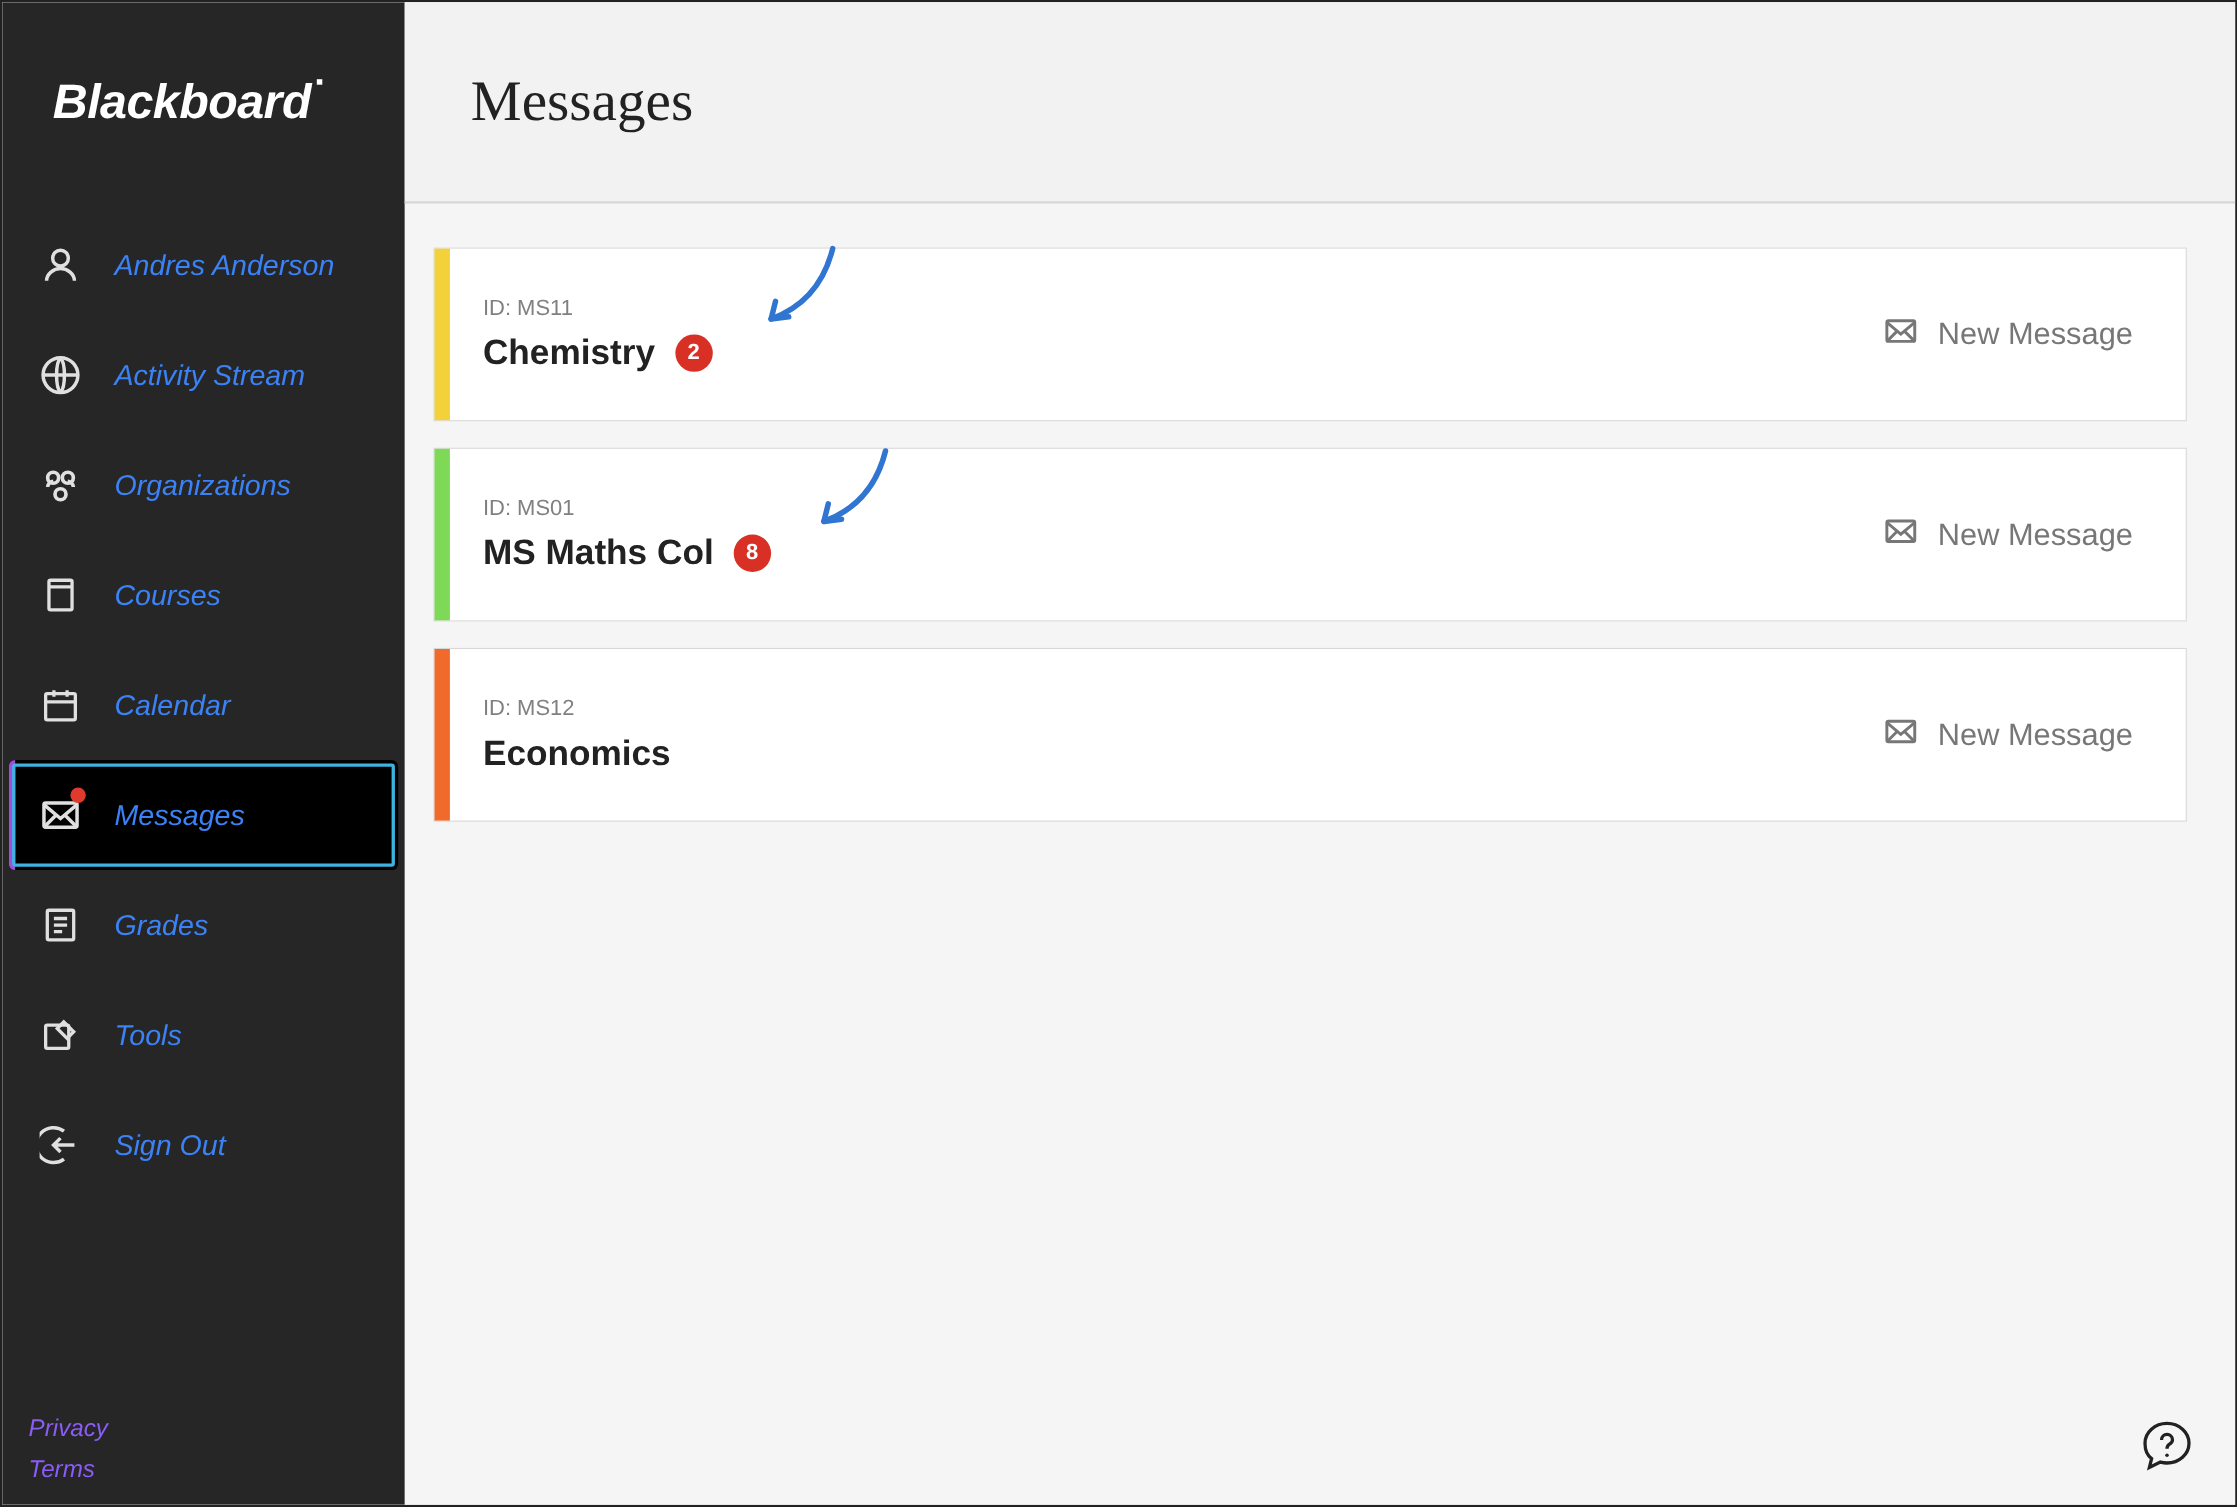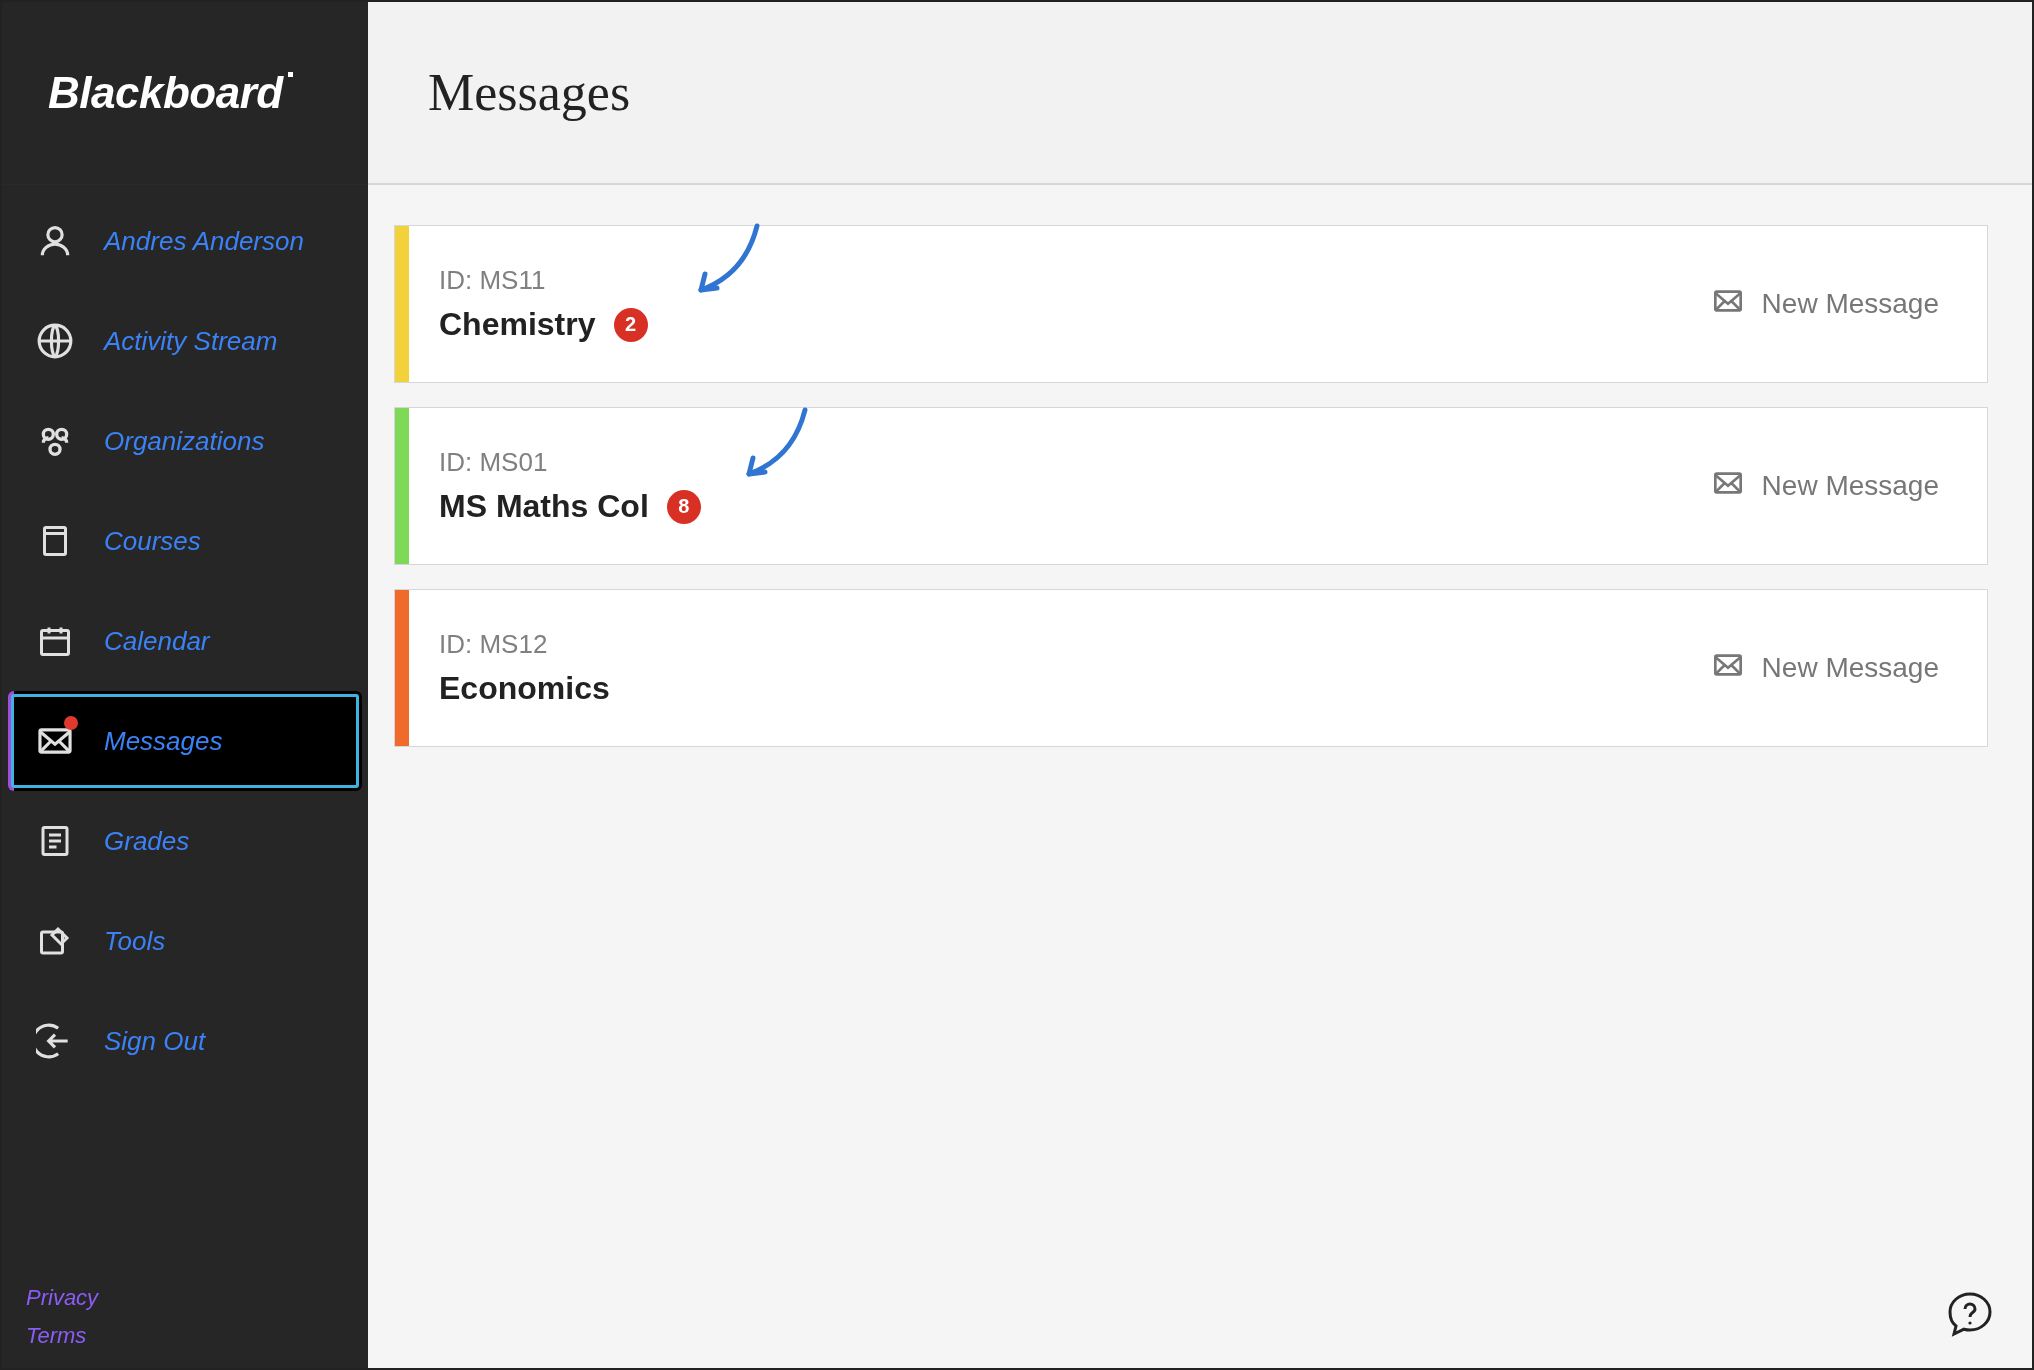--- a/index.html
+++ b/index.html
@@ -154,21 +154,21 @@
     justify-content: space-between;
     padding: 0 48px 0 30px;
   }
   .card-left {
     display: flex;
     flex-direction: column;
     gap: 10px;
   }
   .card-id {
     color: #808080;
-    font-size: 26px;
+    font-size: 20px;
   }
   .card-title-row {
     display: flex;
     align-items: center;
     gap: 18px;
   }
   .card-title {
     font-size: 32px;
     font-weight: 700;
     color: #222;

